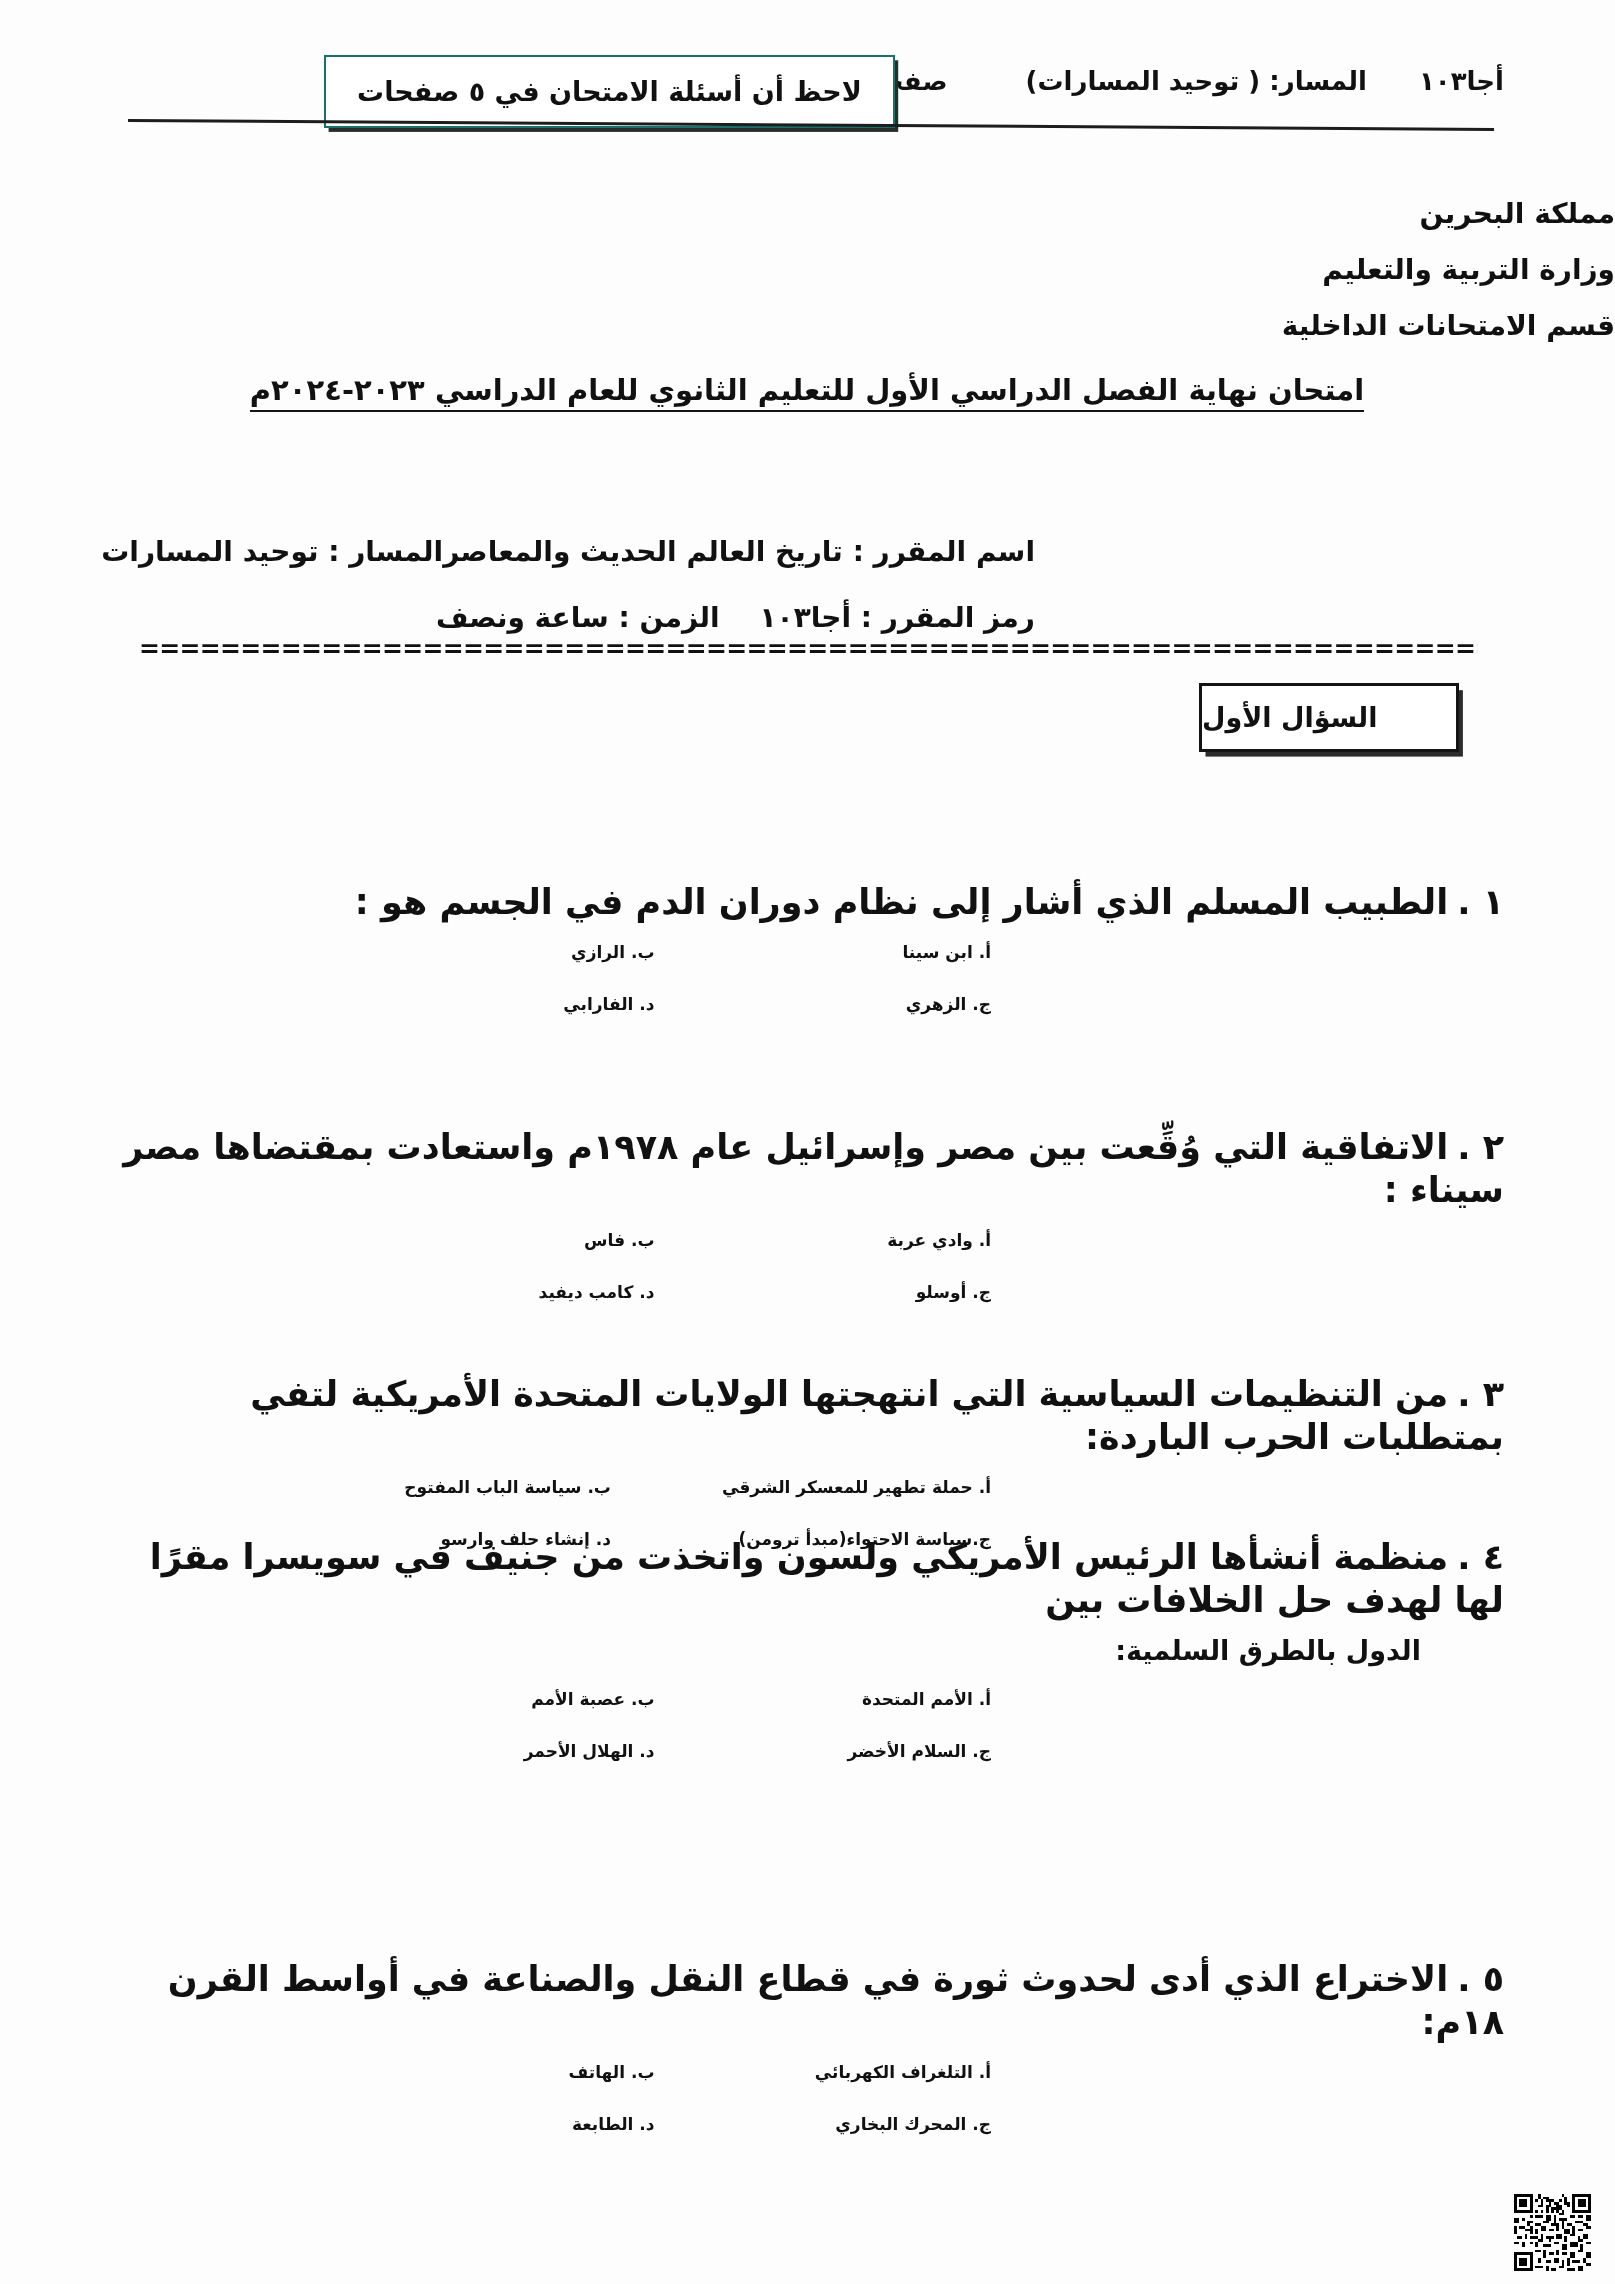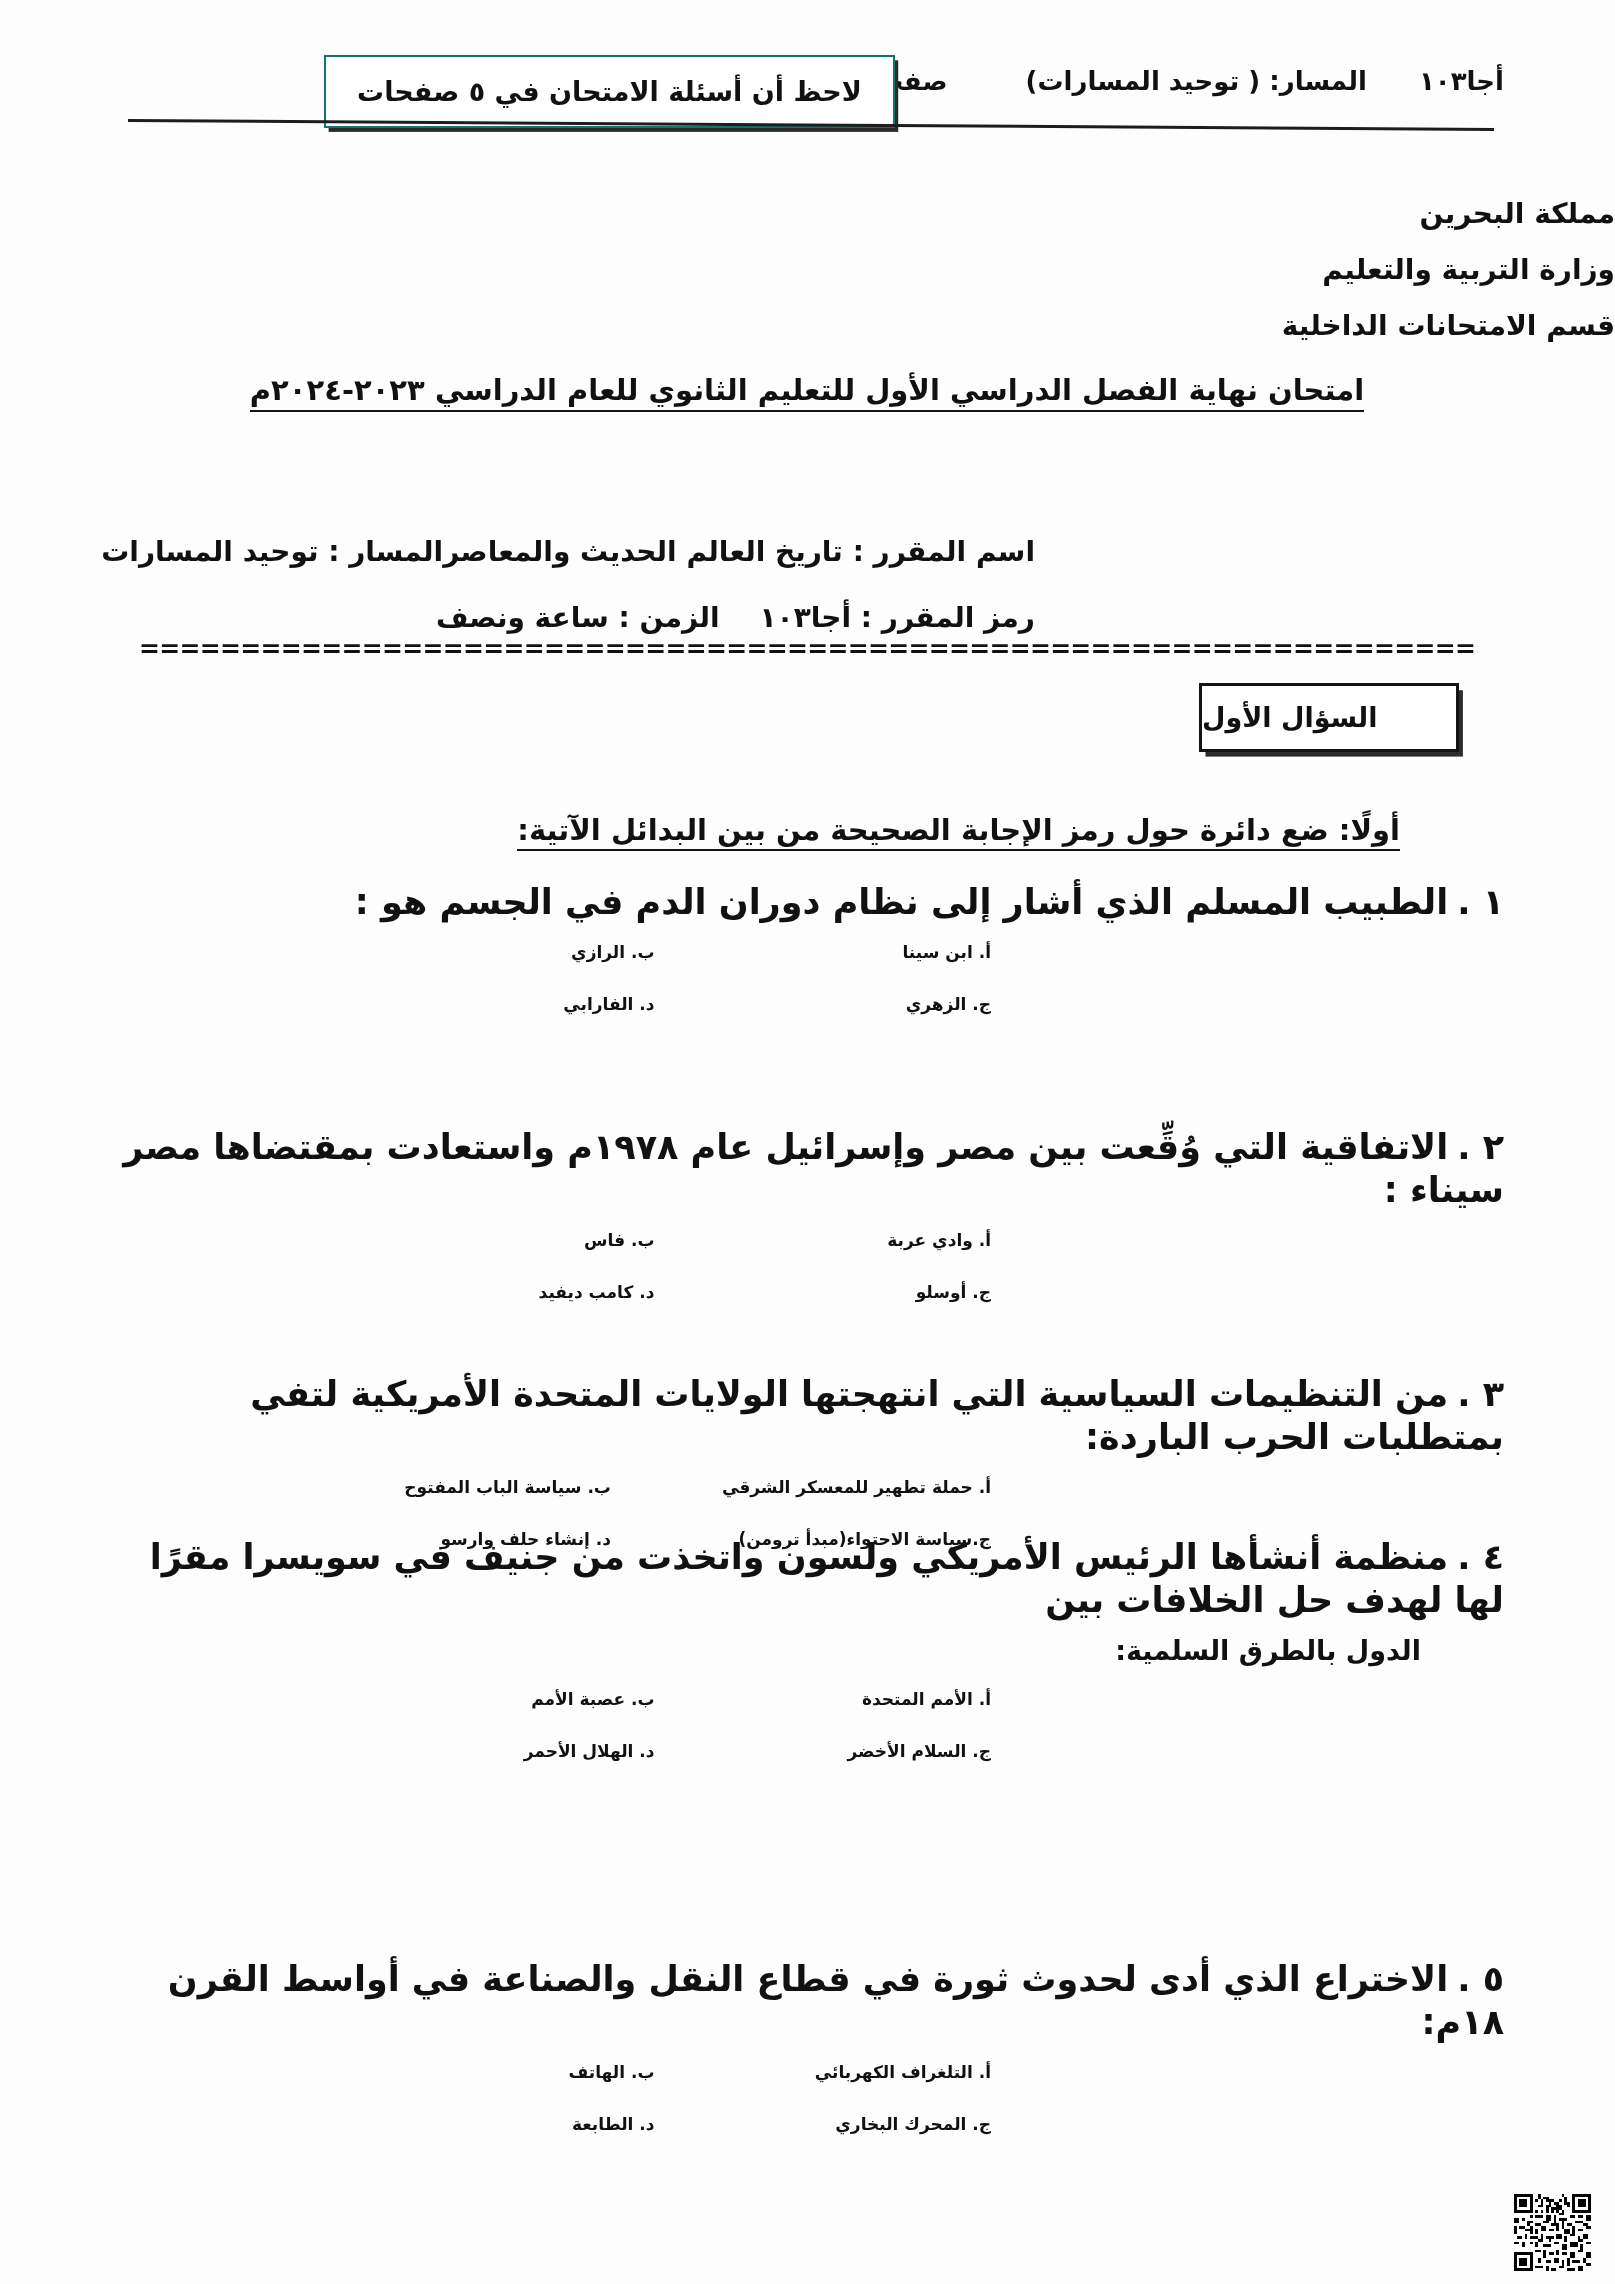--- a/index.html
+++ b/index.html
@@ -277,23 +277,20 @@
     <div class="info-cell right">رمز المقرر : أجا١٠٣</div>
     <div class="info-cell left">الزمن : ساعة ونصف</div>
   </div>
 
   <div class="eq-sep">=====================================================================</div>
 
   <div class="q-box">
     <span>السؤال الأول</span>
   </div>
 
-  <div class="instruction">
-    <span>أولًا: ضع دائرة حول رمز الإجابة الصحيحة من بين البدائل الآتية:</span>
-  </div>
 
   <div class="question" id="q1">
     <p class="q-stem">
       <span class="num">١ .</span><span>الطبيب المسلم الذي أشار إلى نظام دوران الدم في الجسم هو :</span>
     </p>
     <div class="opts">
       <div class="opt col-a">أ. ابن سينا</div>
       <div class="opt col-b">ب. الرازي</div>
       <div class="opt col-a">ج. الزهري</div>
       <div class="opt col-b">د. الفارابي</div>

